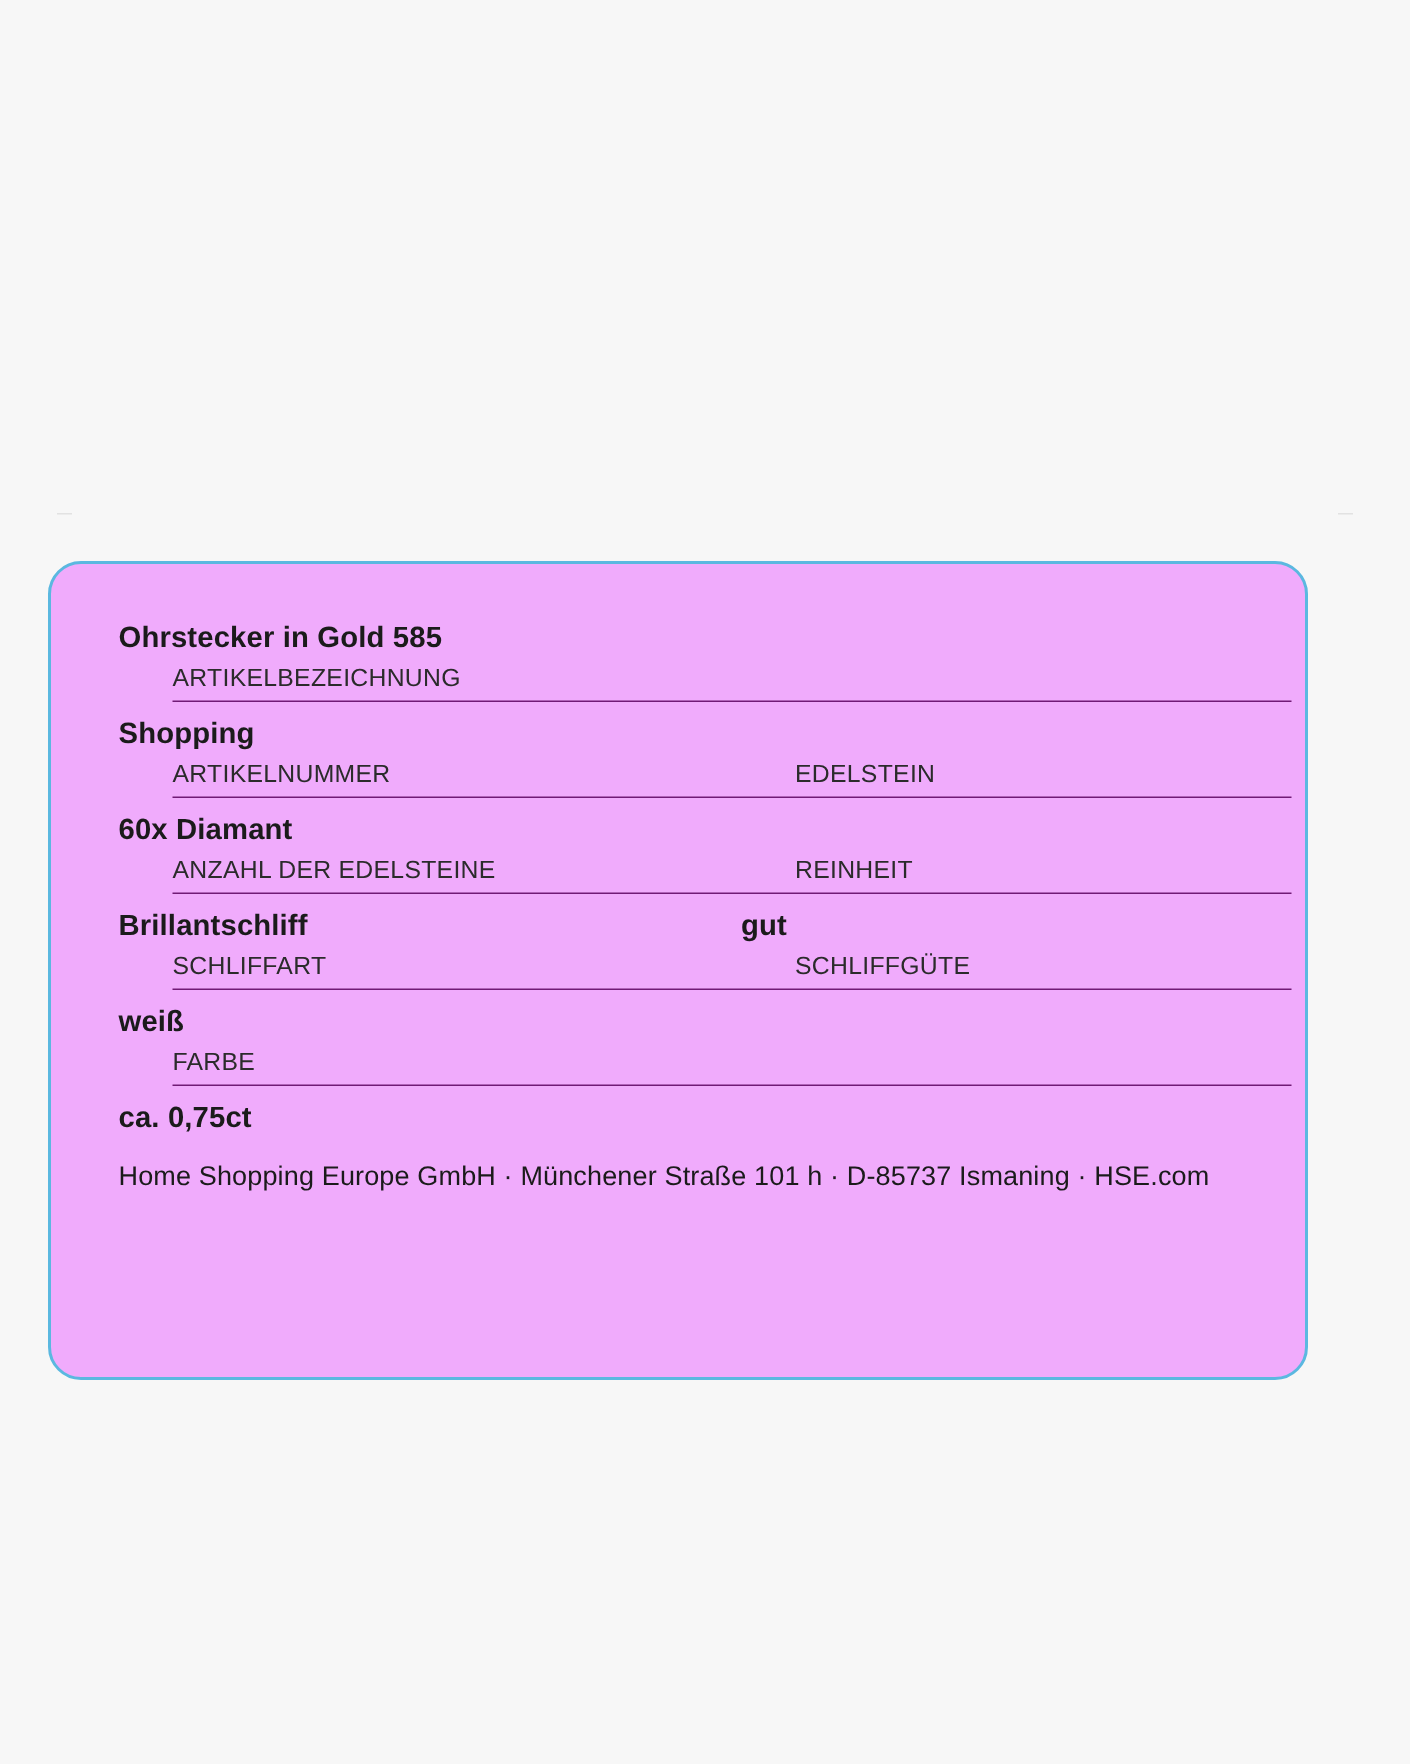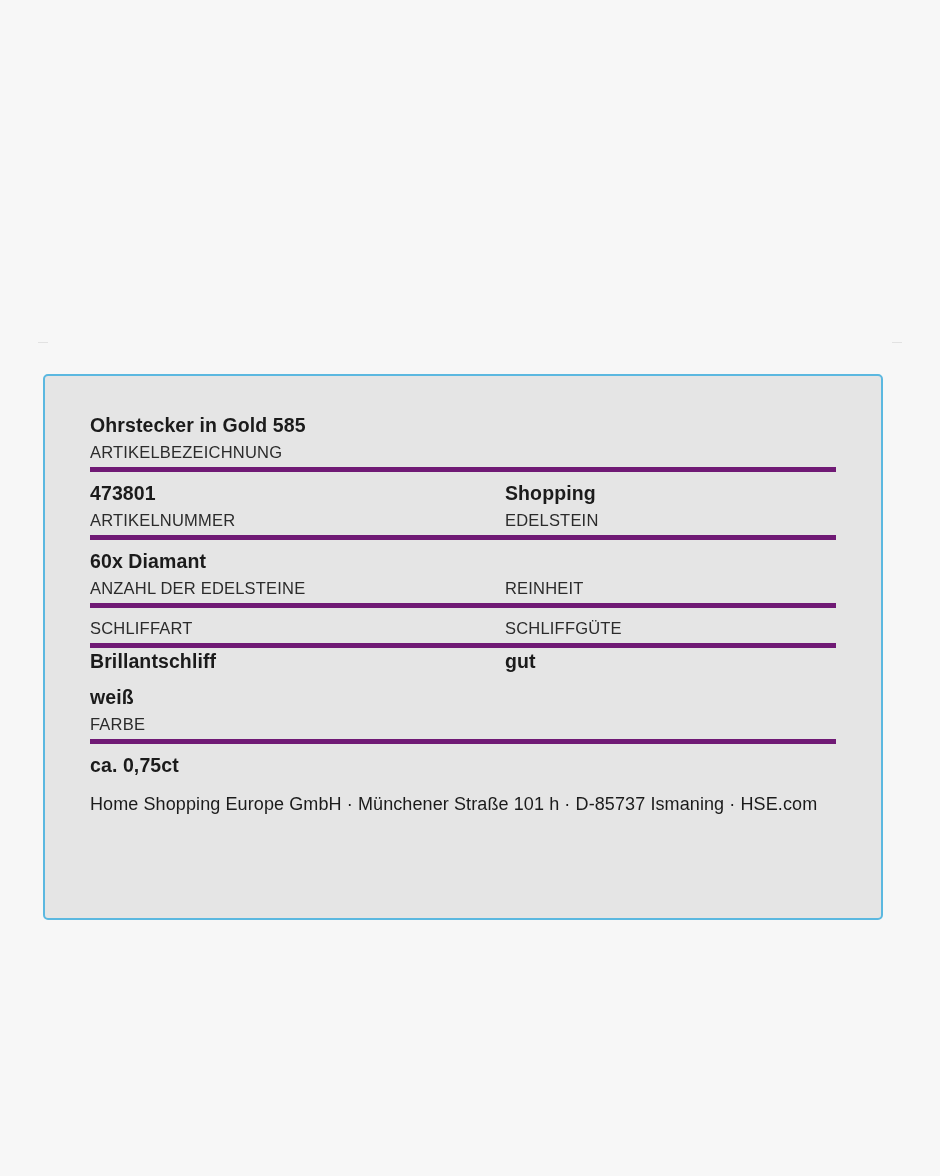--- a/index.html
+++ b/index.html
@@ -26,28 +26,28 @@
     top: 342px;
     width: 10px;
     height: 1px;
     background: #e2e2e2;
   }
   .edge-tick.left { left: 38px; }
   .edge-tick.right { right: 38px; }
 
   .card {
     position: absolute;
-    left: 43px;
+    left: 32px;
     top: 374px;
     width: 840px;
     height: 546px;
     box-sizing: border-box;
-    background: #e5e5e5;
+    background: #f0abfc;
     border: 2px solid #5bb8e0;
-    border-radius: 5px;
+    border-radius: 22px;
   }
   .card-inner {
     position: absolute;
     left: 45px;
     right: 45px;
     top: 36px;
   }
 
   .row {
     display: flex;
@@ -78,21 +78,22 @@
   }
   .label {
     font-size: 16.5px;
     font-weight: normal;
     color: #2b2b2b;
     line-height: 22px;
     letter-spacing: 0.2px;
     white-space: nowrap;
   }
   .underline {
-    border-bottom: 5px solid #701a75;
+    border-bottom: 1px solid #701a75;
+    margin-left: 36px;
   }
 
   
   .group {
     margin-bottom: 8px;
   }
   .group .value-line {
     padding-bottom: 2px;
   }
   .group .label-line {
@@ -128,23 +129,20 @@
         </div>
         <div class="row label-line underline">
           <div class="cell full">
             <div class="label">ARTIKELBEZEICHNUNG</div>
           </div>
         </div>
       </div>
 
       <div class="group">
         <div class="row value-line">
-          <div class="cell left">
-            <div class="value">473801</div>
-          </div>
           <div class="cell right">
             <div class="value">Shopping</div>
           </div>
         </div>
         <div class="row label-line underline">
           <div class="cell left">
             <div class="label">ARTIKELNUMMER</div>
           </div>
           <div class="cell right">
             <div class="label">EDELSTEIN</div>
@@ -162,34 +160,34 @@
           <div class="cell left">
             <div class="label">ANZAHL DER EDELSTEINE</div>
           </div>
           <div class="cell right">
             <div class="label">REINHEIT</div>
           </div>
         </div>
       </div>
 
       <div class="group">
+        <div class="row value-line">
+          <div class="cell left">
+            <div class="value">Brillantschliff</div>
+          </div>
+          <div class="cell right">
+            <div class="value">gut</div>
+          </div>
+        </div>
         <div class="row label-line underline">
           <div class="cell left">
             <div class="label">SCHLIFFART</div>
           </div>
           <div class="cell right">
             <div class="label">SCHLIFFGÜTE</div>
-          </div>
-        </div>
-        <div class="row value-line">
-          <div class="cell left">
-            <div class="value">Brillantschliff</div>
-          </div>
-          <div class="cell right">
-            <div class="value">gut</div>
           </div>
         </div>
       </div>
 
       <div class="group">
         <div class="row value-line">
           <div class="cell full">
             <div class="value">weiß</div>
           </div>
         </div>

